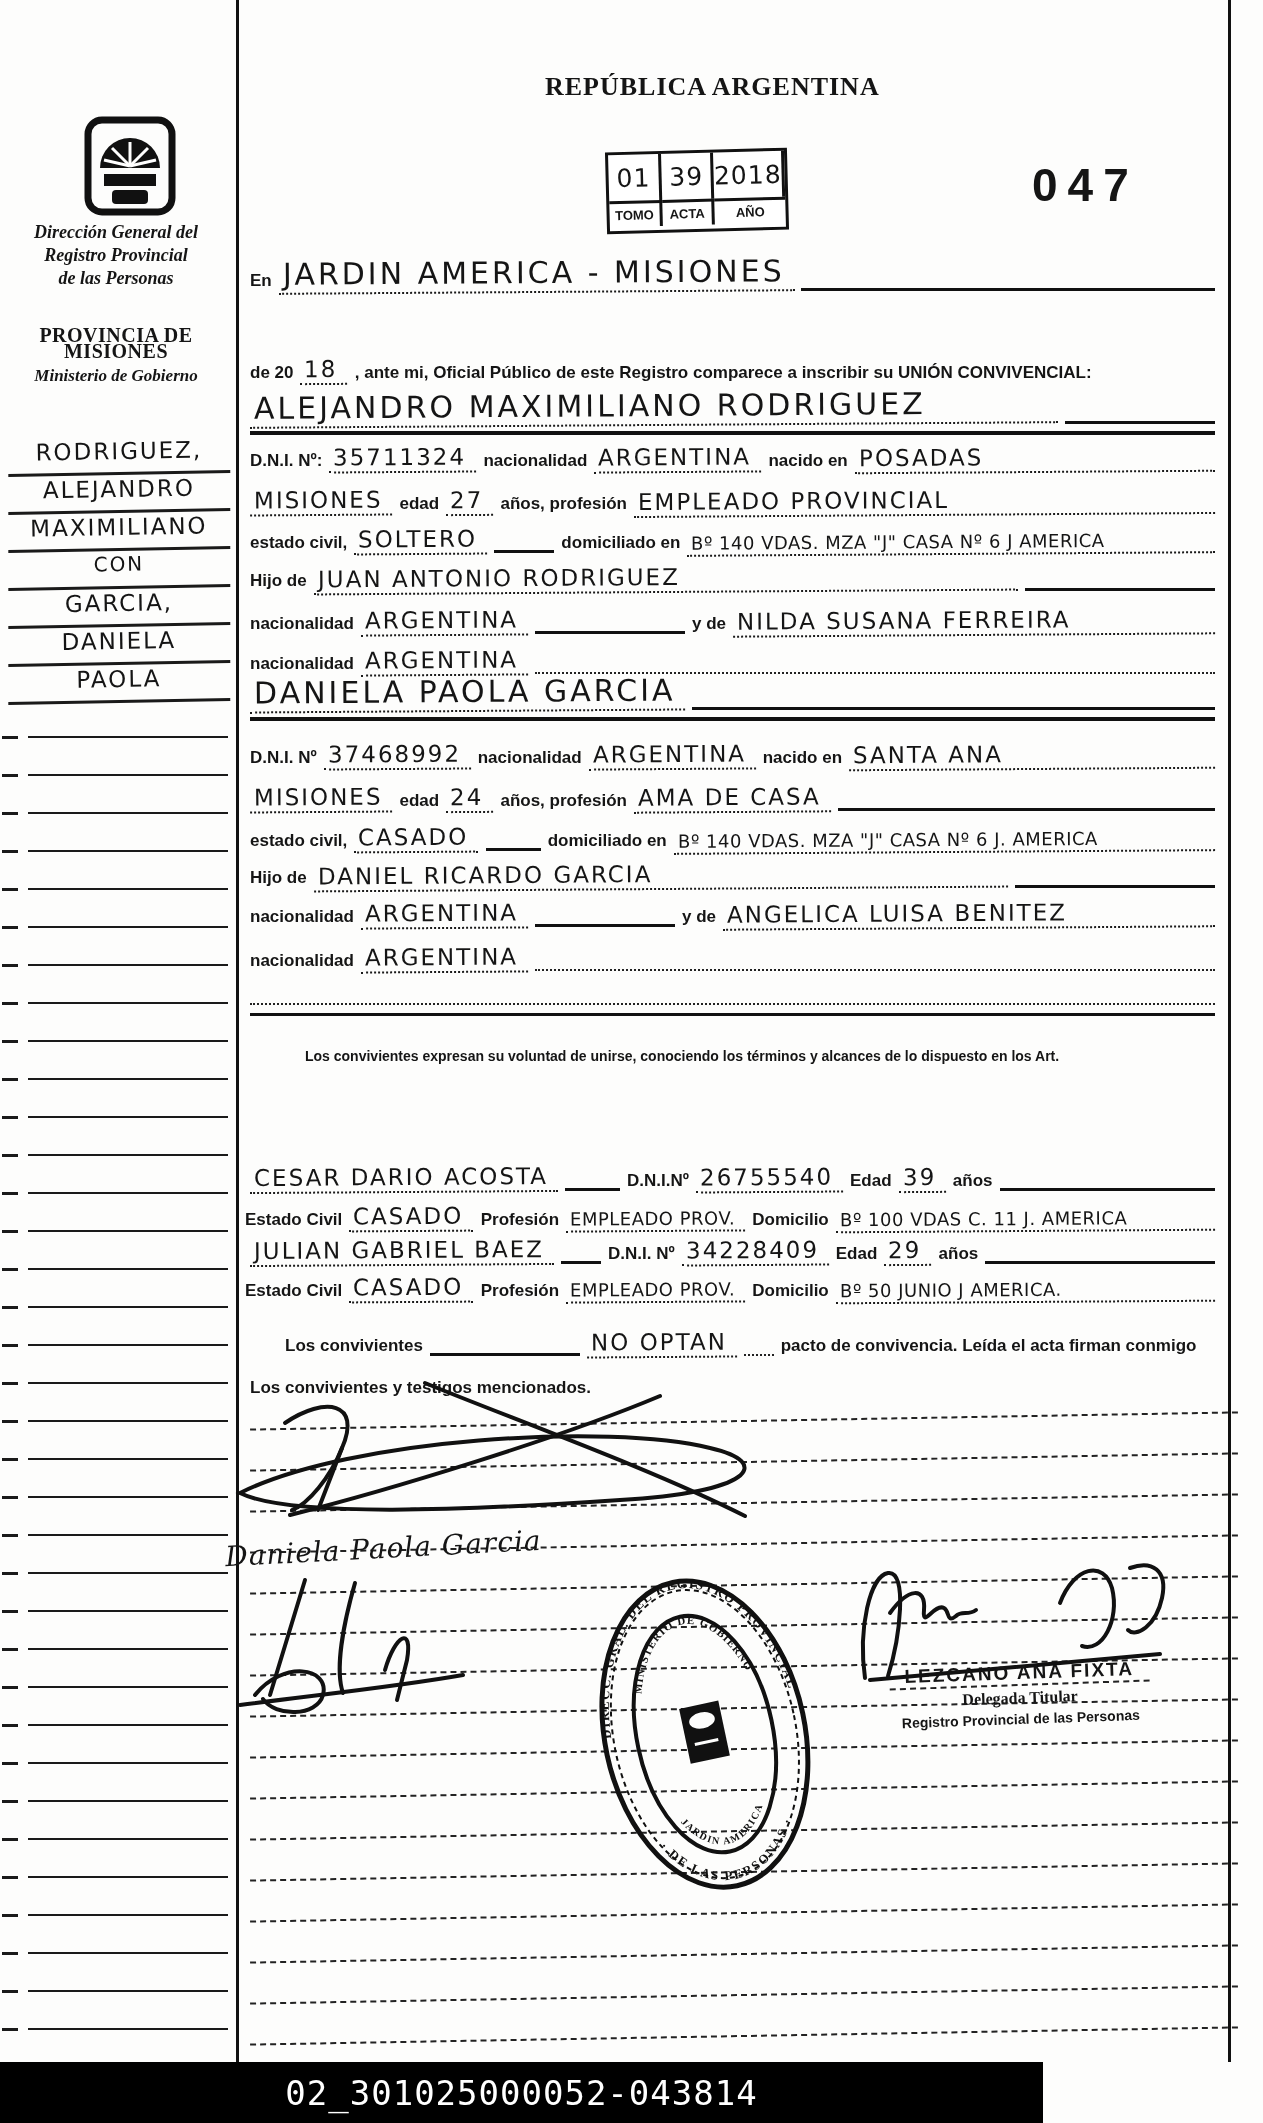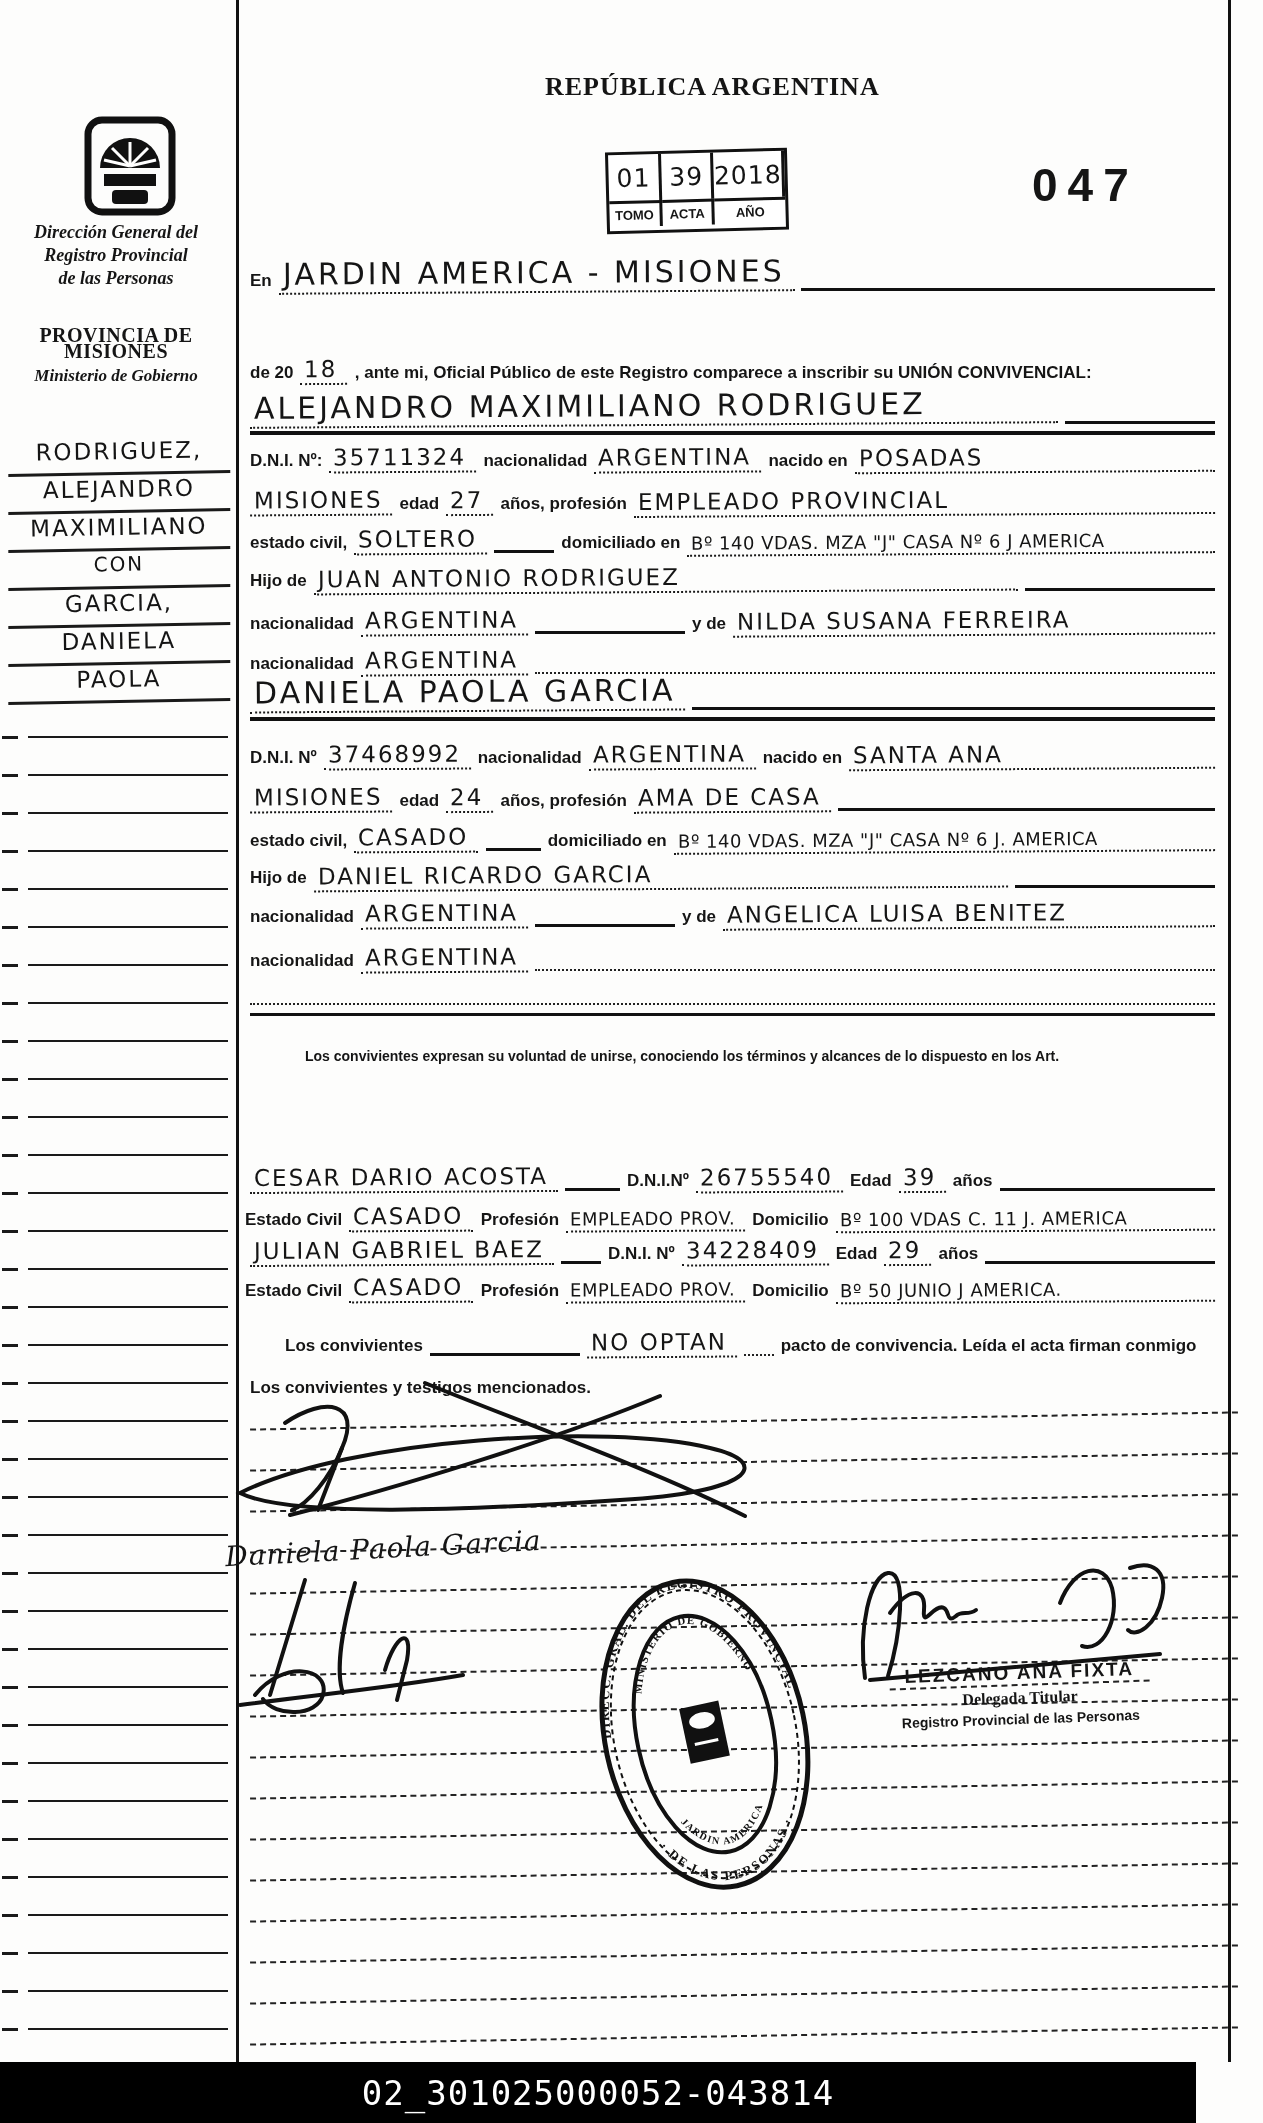--- a/index.html
+++ b/index.html
@@ -47,21 +47,21 @@
   
   .body-line{position:absolute;left:250px;width:988px;height:0;border-top:2px dashed #222;transform:rotate(-1deg);}
   .sig-name{position:absolute;font-family:"DejaVu Serif",serif;font-style:italic;font-size:28px;
             letter-spacing:1px;transform:rotate(-3deg);}
   .official{position:absolute;text-align:center;transform:rotate(-2deg);}
   .official .nm{font-weight:700;font-size:19px;letter-spacing:2px;border-bottom:2px dashed #222;padding:0 6px;}
   .official .tl{font-family:"Liberation Serif",serif;font-weight:700;font-size:16px;margin-top:3px;}
   .official .og{font-weight:700;font-size:14px;margin-top:4px;}
   svg.sig path{fill:none;stroke:#111;stroke-width:4;stroke-linecap:round;}
   
-  .footer{position:absolute;left:0;top:2062px;width:1196px;height:61px;background:#000;
+  .footer{position:absolute;left:0;top:2062px;width:1043px;height:61px;background:#000;
           display:flex;align-items:center;justify-content:center;}
   .footer span{color:#fff;font-family:"DejaVu Sans Mono",monospace;font-size:34px;letter-spacing:1px;}
   .stamp-text{font-family:"Liberation Serif",serif;font-weight:700;fill:#111;}
 </style>
 </head>
 <body>
 
 <div class="page">
 
   <div class="vline" style="left:236px"></div>

